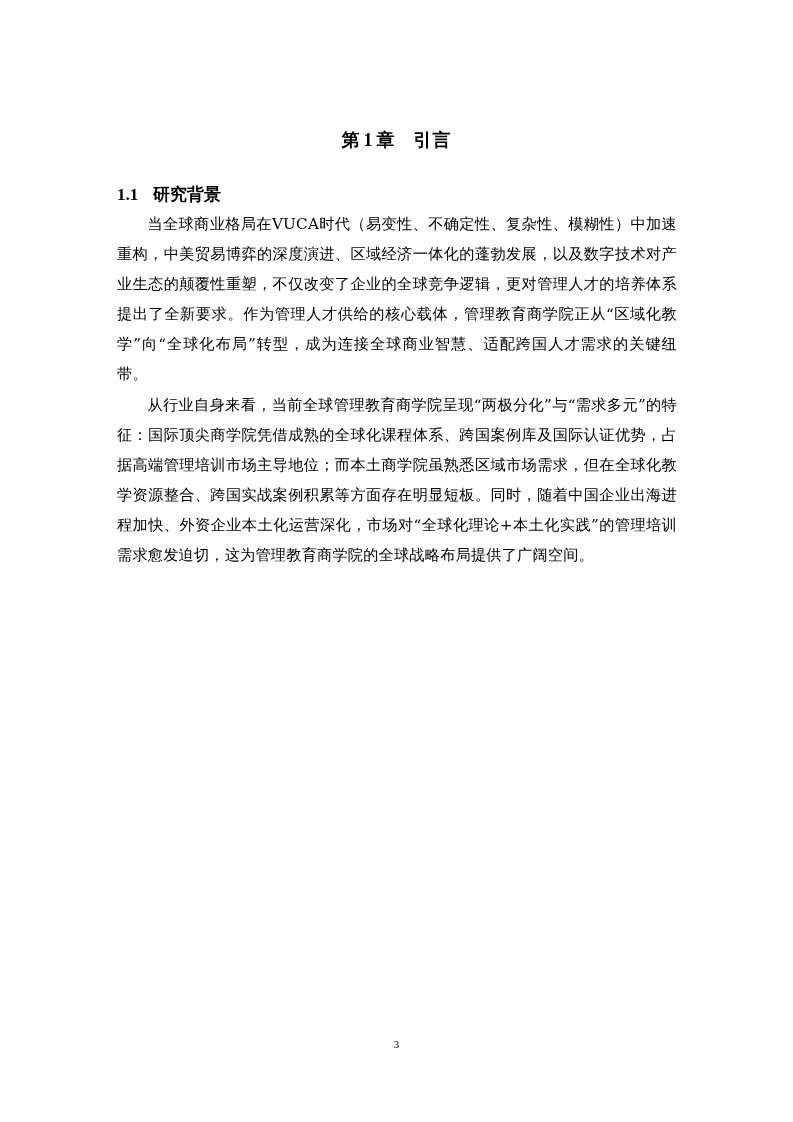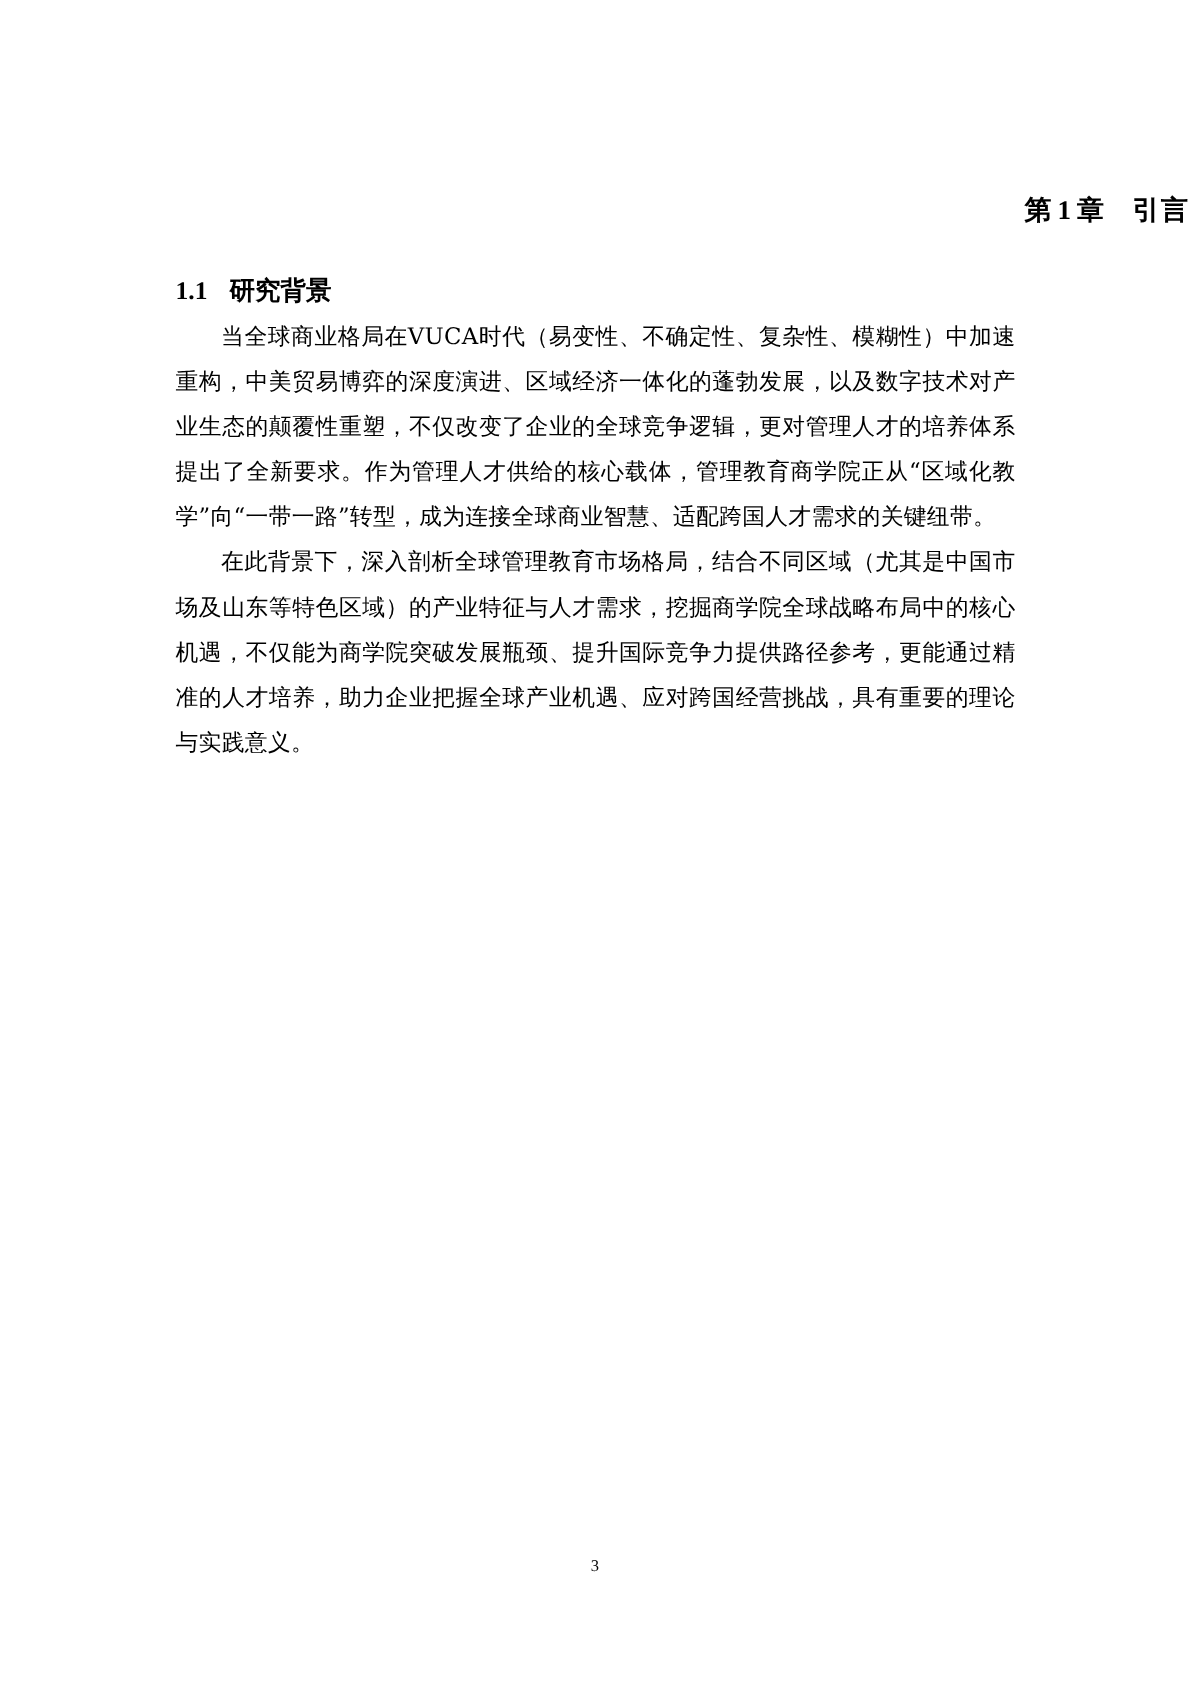--- a/index.html
+++ b/index.html
@@ -77,28 +77,28 @@
       font-family: "Liberation Serif", "DejaVu Serif", serif;
       font-size: 11px;
       line-height: 16px;
     }
   </style>
 </head>
 <body>
 
 <div class="page">
 
-  <h1 class="chapter-title" style="margin:0;text-align:right;">
+  <h1 class="chapter-title" style="margin:0;">
     <span>第</span><span style="font-family:'Liberation Serif',serif;padding:0 3px;">1</span><span>章</span><span class="gap"></span><span>引言</span>
   </h1>
 
   <h2 class="section-heading" style="margin:0;">
     <span class="num">1.1</span><span>研究背景</span>
   </h2>
 
   <div class="body-text">
-    <p class="para">当全球商业格局在VUCA时代（易变性、不确定性、复杂性、模糊性）中加速重构，中美贸易博弈的深度演进、区域经济一体化的蓬勃发展，以及数字技术对产业生态的颠覆性重塑，不仅改变了企业的全球竞争逻辑，更对管理人才的培养体系提出了全新要求。作为管理人才供给的核心载体，管理教育商学院正从“区域化教学”向“一带一路”转型，成为连接全球商业智慧、适配跨国人才需求的关键纽带。</p>
-    <p class="para">在此背景下，深入剖析全球管理教育市场格局，结合不同区域（尤其是中国市场及山东等特色区域）的产业特征与人才需求，挖掘商学院全球战略布局中的核心机遇，不仅能为商学院突破发展瓶颈、提升国际竞争力提供路径参考，更能通过精准的人才培养，助力企业把握全球产业机遇、应对跨国经营挑战，具有重要的理论与实践意义。</p>
+    <p class="para">当全球商业格局在VUCA时代（易变性、不确定性、复杂性、模糊性）中加速重构，中美贸易博弈的深度演进、区域经济一体化的蓬勃发展，以及数字技术对产业生态的颠覆性重塑，不仅改变了企业的全球竞争逻辑，更对管理人才的培养体系提出了全新要求。作为管理人才供给的核心载体，管理教育商学院正从“区域化教学”向“全球化布局”转型，成为连接全球商业智慧、适配跨国人才需求的关键纽带。</p>
+    <p class="para">从行业自身来看，当前全球管理教育商学院呈现“两极分化”与“需求多元”的特征：国际顶尖商学院凭借成熟的全球化课程体系、跨国案例库及国际认证优势，占据高端管理培训市场主导地位；而本土商学院虽熟悉区域市场需求，但在全球化教学资源整合、跨国实战案例积累等方面存在明显短板。同时，随着中国企业出海进程加快、外资企业本土化运营深化，市场对“全球化理论+本土化实践”的管理培训需求愈发迫切，这为管理教育商学院的全球战略布局提供了广阔空间。</p>
   </div>
 
   <div class="page-number">3</div>
 
 </div>
 
 </body></html>

